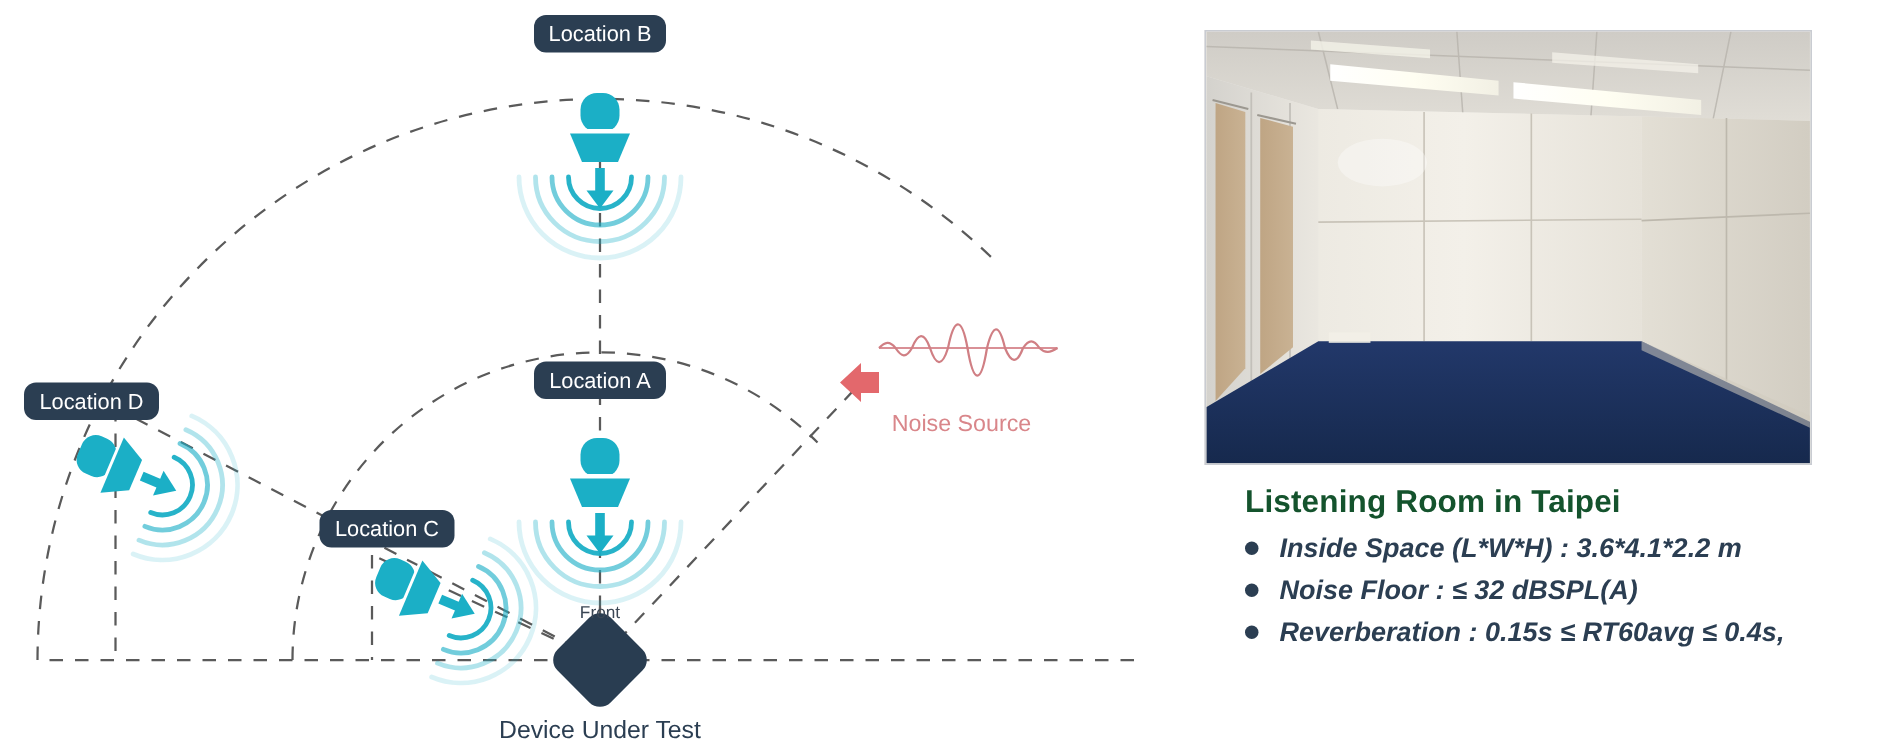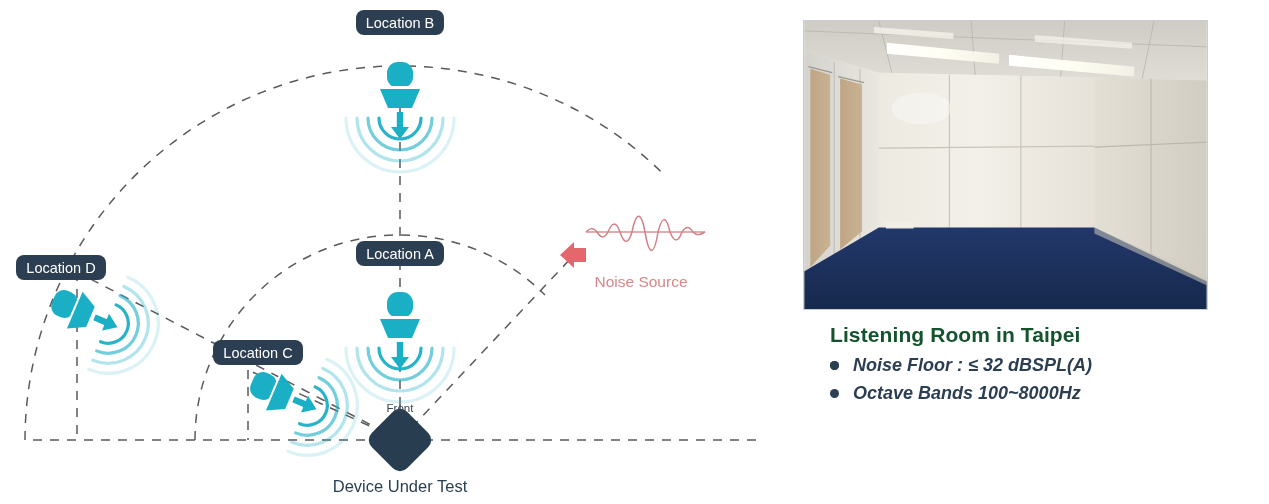--- a/index.html
+++ b/index.html
@@ -296,25 +296,26 @@
         <ellipse cx="118" cy="88" rx="30" ry="16" fill="#FFFFFF" opacity="0.35"></ellipse>
       </svg>
     </div>
   </div>
 
   <div id="caption-block">
     <div id="room-title">Listening Room in Taipei</div>
     <ul id="spec-list">
       <li>
         <span class="bullet"></span>
+        <span>Inside Space (L*W*H) : 3.6*4.1*2.2 m</span>
       </li>
       <li>
         <span class="bullet"></span>
         <span>Noise Floor : ≤ 32 dBSPL(A)</span>
       </li>
       <li>
         <span class="bullet"></span>
-        <span class="spec-l2">Octave Bands 100~8000Hz</span>
+        <span>Reverberation : 0.15s ≤ RT60avg ≤ 0.4s,</span>
       </li>
     </ul>
   </div>
 
 </div>
 
 </body></html>

